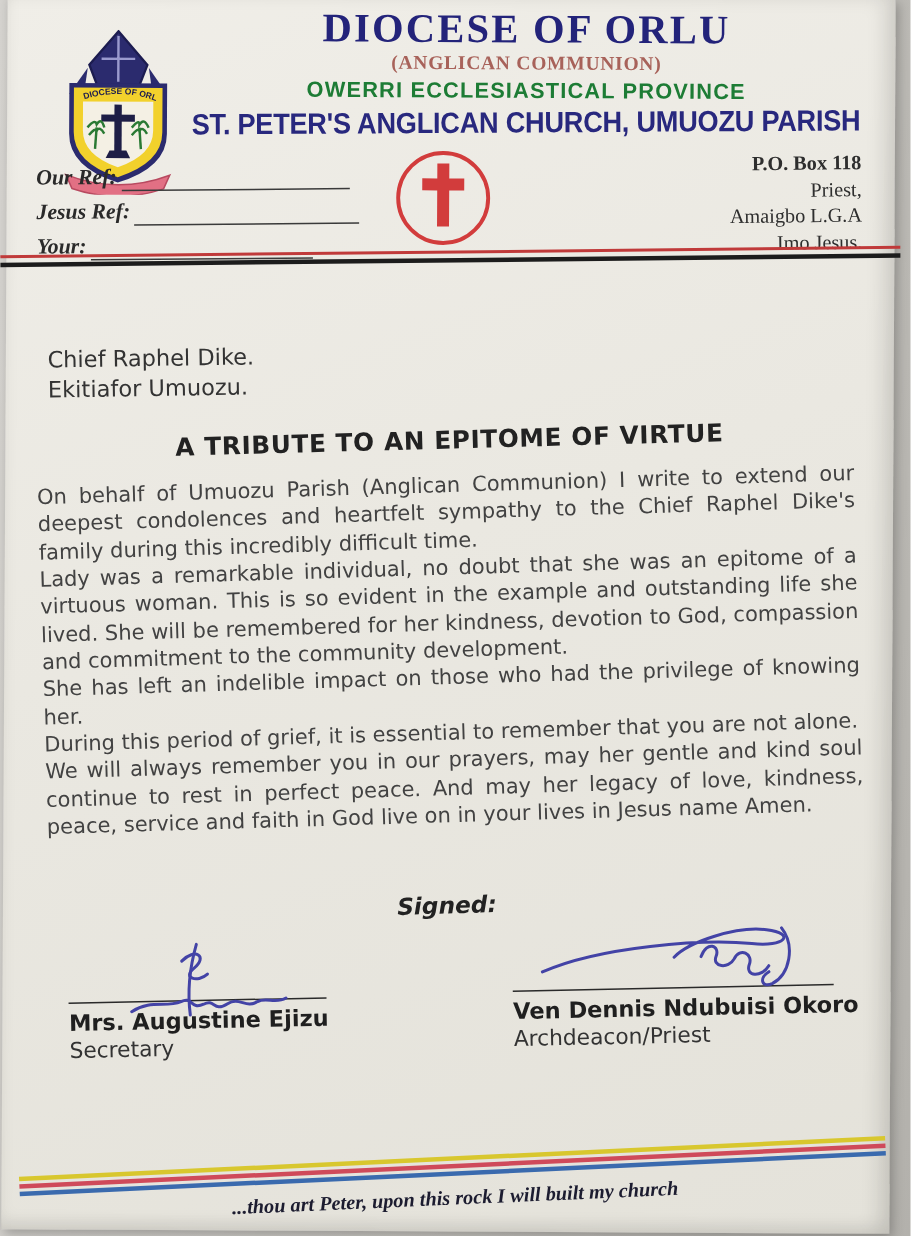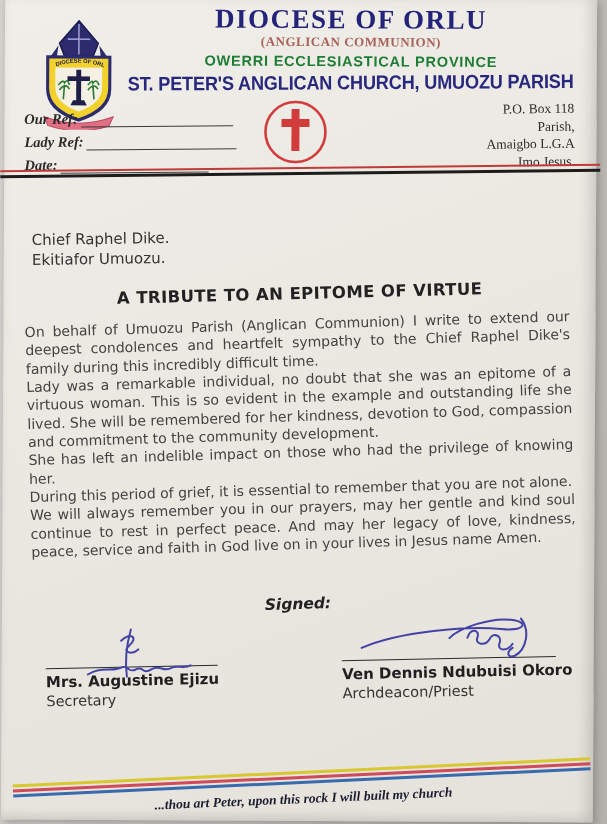--- a/index.html
+++ b/index.html
@@ -41,21 +41,21 @@
     font-size:14.5px;color:#2a2a2a;transform:rotate(-0.8deg);
   }
   .ref-row{display:flex;align-items:flex-end;margin-bottom:6px;}
   .ref-line{flex:1;border-bottom:1.6px solid #3a3a3a;height:13px;margin-left:3px;}
   .cross-emblem{position:absolute;left:256px;top:100px;width:70px;height:70px;}
   .addr{
     position:absolute;right:22px;top:102px;text-align:right;
     font-family:"Liberation Serif",serif;font-size:13.5px;color:#2e2e2e;
     line-height:1.3;transform:rotate(-1deg);
   }
-  .addr .l0{font-weight:normal;}
+  .addr .l0{font-weight:bold;}
   .rules{position:absolute;left:-4px;right:-4px;top:170px;transform:rotate(-0.9deg);}
   .rule-red{height:2px;background:#c03a3a;}
   .rule-black{height:2.5px;background:#1c1c1c;margin-top:3px;}
   
   .recipient{
     position:absolute;left:28px;top:233px;font-size:15px;color:#333;
     line-height:1.35;transform:rotate(-1.2deg);
   }
   .doc-title{
     position:absolute;left:0;right:0;top:287px;text-align:center;
@@ -141,37 +141,37 @@
     <div class="province">OWERRI ECCLESIASTICAL PROVINCE</div>
     <div class="parish">ST. PETER'S ANGLICAN CHURCH, UMUOZU PARISH</div>
   </div>
 
   <div class="refs">
     <div class="ref-row">
       <span>Our Ref:</span>
       <span class="ref-line" style="max-width:152px"></span>
     </div>
     <div class="ref-row">
-      <span>Lady Ref:</span>
+      <span>Jesus Ref:</span>
       <span class="ref-line" style="max-width:150px"></span>
     </div>
     <div class="ref-row">
-      <span>Date:</span>
+      <span>Your:</span>
       <span class="ref-line" style="max-width:148px"></span>
     </div>
   </div>
 
   <svg class="cross-emblem" viewBox="0 0 70 70">
     <circle cx="35" cy="35" r="30" fill="none" stroke="#d23c3c" stroke-width="2.6"></circle>
     <path d="M31 12 L39 12 L39 22 L49 22 L49 30 L39 30 L39 54 L31 54 L31 30 L21 30 L21 22 L31 22 Z" fill="#d23c3c"></path>
   </svg>
 
   <div class="addr">
     <div class="l0">P.O. Box 118</div>
-    <div>Parish,</div>
+    <div>Priest,</div>
     <div>Amaigbo L.G.A</div>
     <div>Imo Jesus.</div>
   </div>
 
   <div class="rules">
     <div class="rule-red"></div>
     <div class="rule-black"></div>
   </div>
 
   <div class="recipient">

